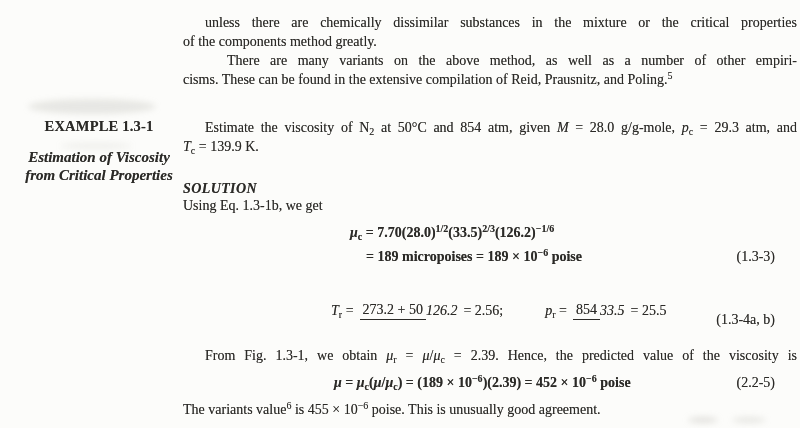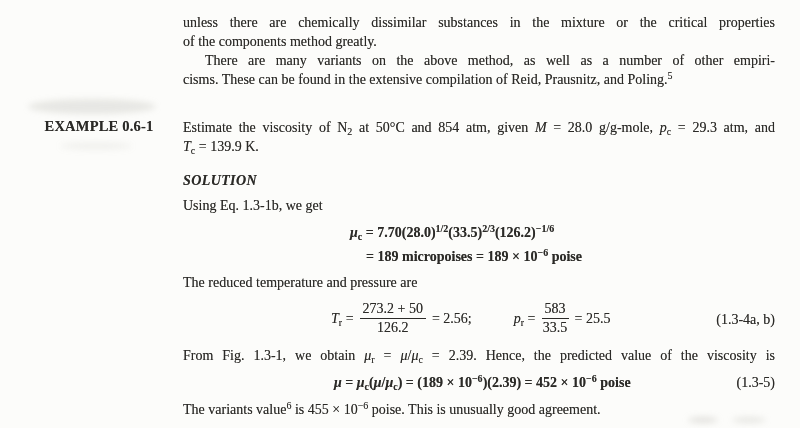--- a/index.html
+++ b/index.html
@@ -5,38 +5,38 @@
   html,body{margin:0;padding:0;background:#ffffff;}
   .page{
     position:relative;width:800px;height:428px;overflow:hidden;
     background:var(--paper,#fcfcfa);color:var(--ink,#2b2a27);
     font-family:"Liberation Serif","DejaVu Serif",serif;
     font-size:14px;line-height:19px;
     text-shadow:0 0 0.4px rgba(43,42,39,0.55);
   }
   .abs{position:absolute;}
   .col{left:183px;width:592px;}
-  .just{text-align:justify;text-align-last:justify;}
+  .just{text-align:justify;text-align-last:justify;margin-left:22px;}
   .indent{padding-left:22px;box-sizing:border-box;}
   .nowrap{white-space:nowrap;font-weight:bold;}
 
   
   .sidebar{left:8px;top:117px;width:182px;text-align:center;}
   .ex-label{font-weight:700;font-size:14.5px;letter-spacing:0.2px;}
   .ex-title{font-weight:700;font-style:italic;font-size:15px;line-height:18px;margin-top:12px;}
 
-  .sol-heading{font-style:italic;font-weight:700;letter-spacing:0.4px;}
+  .sol-heading{font-style:italic;font-weight:700;letter-spacing:0.4px;margin-top:8px;}
 
   
   .eqrow{display:flex;align-items:center;gap:6px;white-space:nowrap;}
   .eqgap{display:inline-block;width:30px;}
   .eqtag{left:183px;width:592px;text-align:right;}
-  .frac{display:inline-flex;flex-direction:column;align-items:center;line-height:16px;}
+  .frac{display:inline-flex;flex-direction:row;align-items:center;line-height:16px;}
   .frac .num{padding:0 3px 1px;border-bottom:1.2px solid currentColor;}
-  .frac .den{padding-top:1px;}
+  .frac .den{padding-top:1px;font-style:italic;}
 
   
   .seg-i{font-style:italic;}
   .seg-sup{font-size:10px;position:relative;top:-5px;line-height:0;}
   .seg-sub{font-size:10px;position:relative;top:3px;line-height:0;}
 
   
   .smudge{position:absolute;border-radius:50%;filter:blur(3px);}
   .s1{left:28px;top:99px;width:128px;height:15px;background:rgba(150,148,140,0.20);}
   .s2{left:60px;top:142px;width:72px;height:8px;background:rgba(150,148,140,0.10);}
@@ -52,51 +52,55 @@
   <div class="smudge s2"></div>
   <div class="smudge s3"></div>
   <div class="smudge s4"></div>
 
   <div class="abs col just" style="top:13px">unless there are chemically dissimilar substances in the mixture or the critical properties</div>
   <div class="abs col" style="top:32px">of the components method greatly.</div>
   <div class="abs col just indent" style="top:51px">There are many variants on the above method, as well as a number of other empiri-</div>
   <div class="abs col" style="top:70px"><span>cisms. These can be found in the extensive compilation of Reid, Prausnitz, and Poling.</span><span class="seg-sup">5</span></div>
 
   <div class="abs sidebar">
-    <div class="ex-label">EXAMPLE 0.6-1</div>
+    <div class="ex-label">EXAMPLE 1.3-1</div>
+    <div class="ex-title">
+      <div>Estimation of Viscosity</div>
+      <div>from Critical Properties</div>
+    </div>
   </div>
 
   <div class="abs col just" style="top:118px"><span>Estimate the viscosity of N</span><span class="seg-sub">2</span><span> at 50°C and 854 atm, given </span><span class="seg-i">M</span><span> = 28.0 g/g-mole, </span><span class="seg-i">p</span><span class="seg-sub">c</span><span> = 29.3 atm, and</span></div>
   <div class="abs col" style="top:137px"><span class="seg-i">T</span><span class="seg-sub">c</span><span> = 139.9 K.</span></div>
 
   <div class="abs col sol-heading" style="top:171px">SOLUTION</div>
   <div class="abs col" style="top:196px">Using Eq. 1.3-1b, we get</div>
 
   <div class="abs nowrap" style="left:350px;top:223px"><span class="seg-i">μ</span><span class="seg-sub">c</span><span> = 7.70(28.0)</span><span class="seg-sup">1/2</span><span>(33.5)</span><span class="seg-sup">2/3</span><span>(126.2)</span><span class="seg-sup">−1/6</span></div>
   <div class="abs nowrap" style="left:366px;top:247px"><span>= 189 micropoises = 189 × 10</span><span class="seg-sup">−6</span><span> poise</span></div>
+  <div class="abs eqtag" style="top:247px">(1.3-3)</div>
 
-  <div class="abs col" style="top:273px">The reduced temperature and pressure are</div>
 
   <div class="abs eqrow" style="left:331px;top:301px">
     <span><span class="seg-i">T</span><span class="seg-sub">r</span><span> =</span></span>
     <span class="frac">
       <span class="num">273.2 + 50</span>
       <span class="den">126.2</span>
     </span>
     <span>= 2.56;</span>
     <span class="eqgap"></span>
     <span><span class="seg-i">p</span><span class="seg-sub">r</span><span> =</span></span>
     <span class="frac">
-      <span class="num">583</span>
+      <span class="num">854</span>
       <span class="den">33.5</span>
     </span>
     <span>= 25.5</span>
   </div>
   <div class="abs eqtag" style="top:310px">(1.3-4a, b)</div>
 
   <div class="abs col just" style="top:346px"><span>From Fig. 1.3-1, we obtain </span><span class="seg-i">μ</span><span class="seg-sub">r</span><span> = </span><span class="seg-i">μ</span><span>/</span><span class="seg-i">μ</span><span class="seg-sub">c</span><span> = 2.39. Hence, the predicted value of the viscosity is</span></div>
 
   <div class="abs nowrap" style="left:334px;top:373px"><span class="seg-i">μ</span><span> = </span><span class="seg-i">μ</span><span class="seg-sub">c</span><span>(</span><span class="seg-i">μ</span><span>/</span><span class="seg-i">μ</span><span class="seg-sub">c</span><span>) = (189 × 10</span><span class="seg-sup">−6</span><span>)(2.39) = 452 × 10</span><span class="seg-sup">−6</span><span> poise</span></div>
-  <div class="abs eqtag" style="top:373px">(1.3-5)</div>
+  <div class="abs eqtag" style="top:373px">(2.2-5)</div>
 
   <div class="abs col" style="top:400px"><span>The variants value</span><span class="seg-sup">6</span><span> is 455 × 10</span><span class="seg-sup">−6</span><span> poise. This is unusually good agreement.</span></div>
 
 </div>
 
 </body></html>

